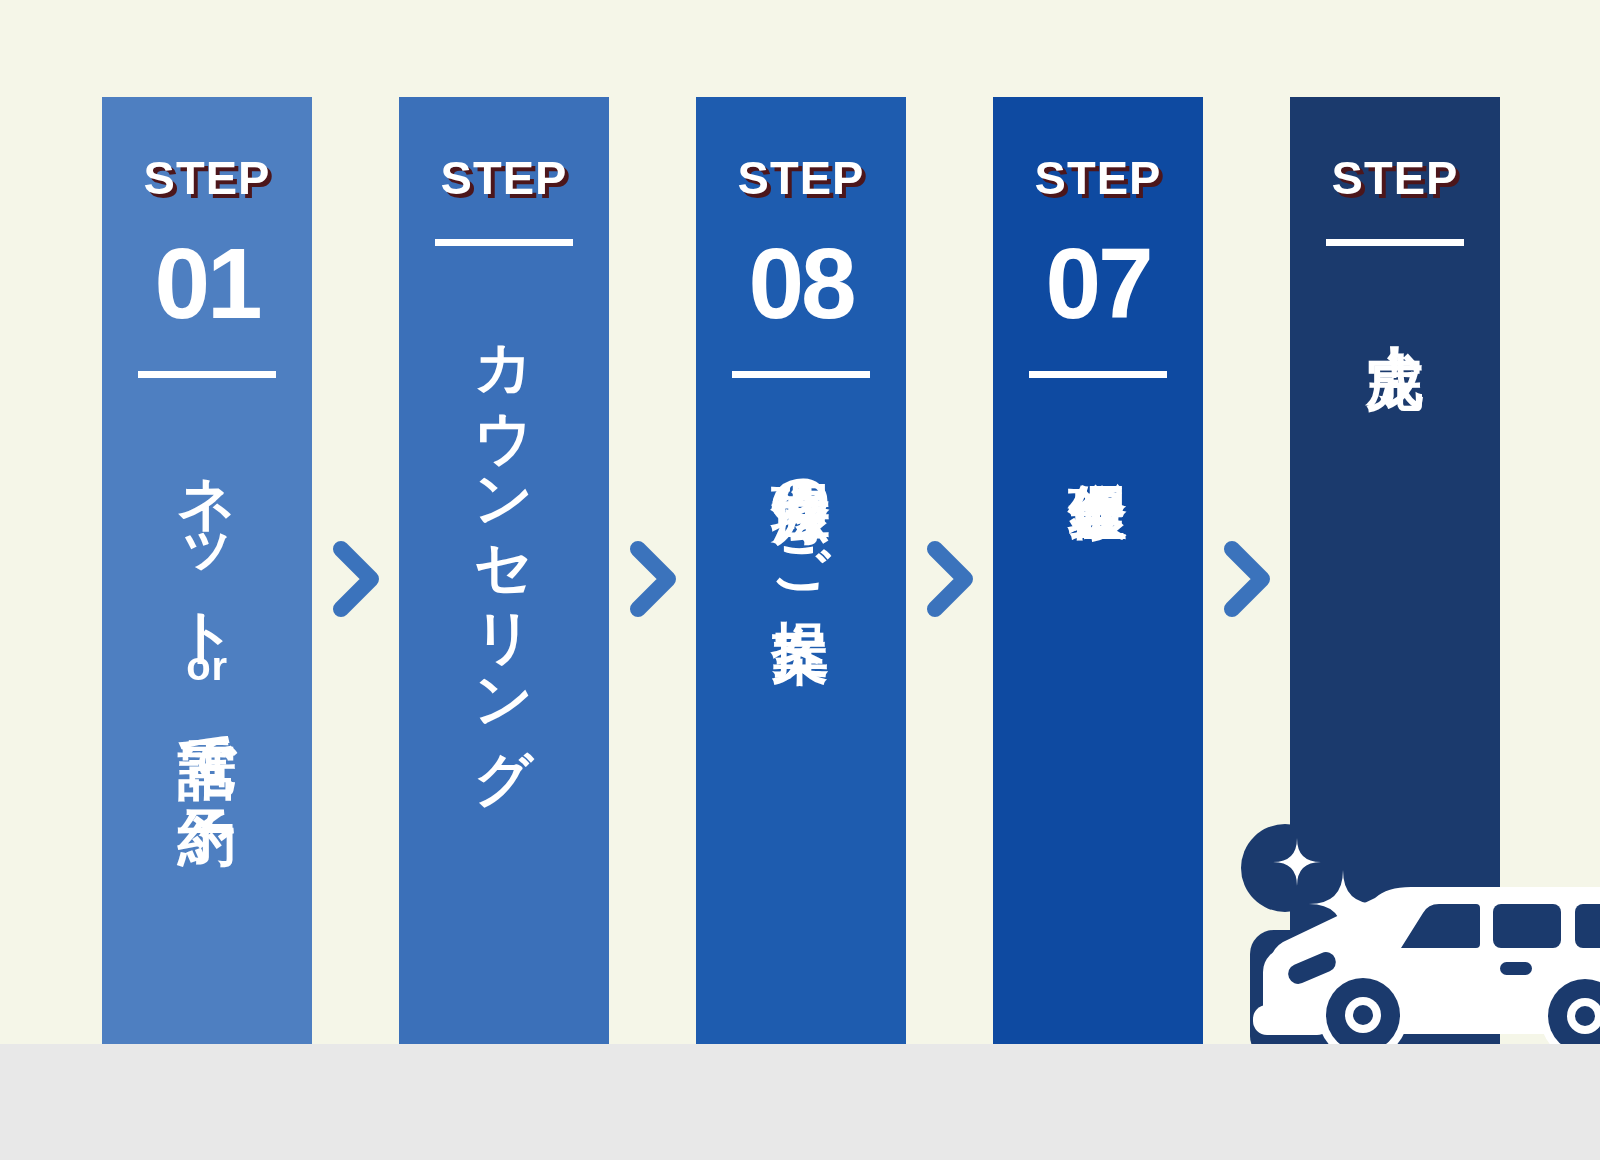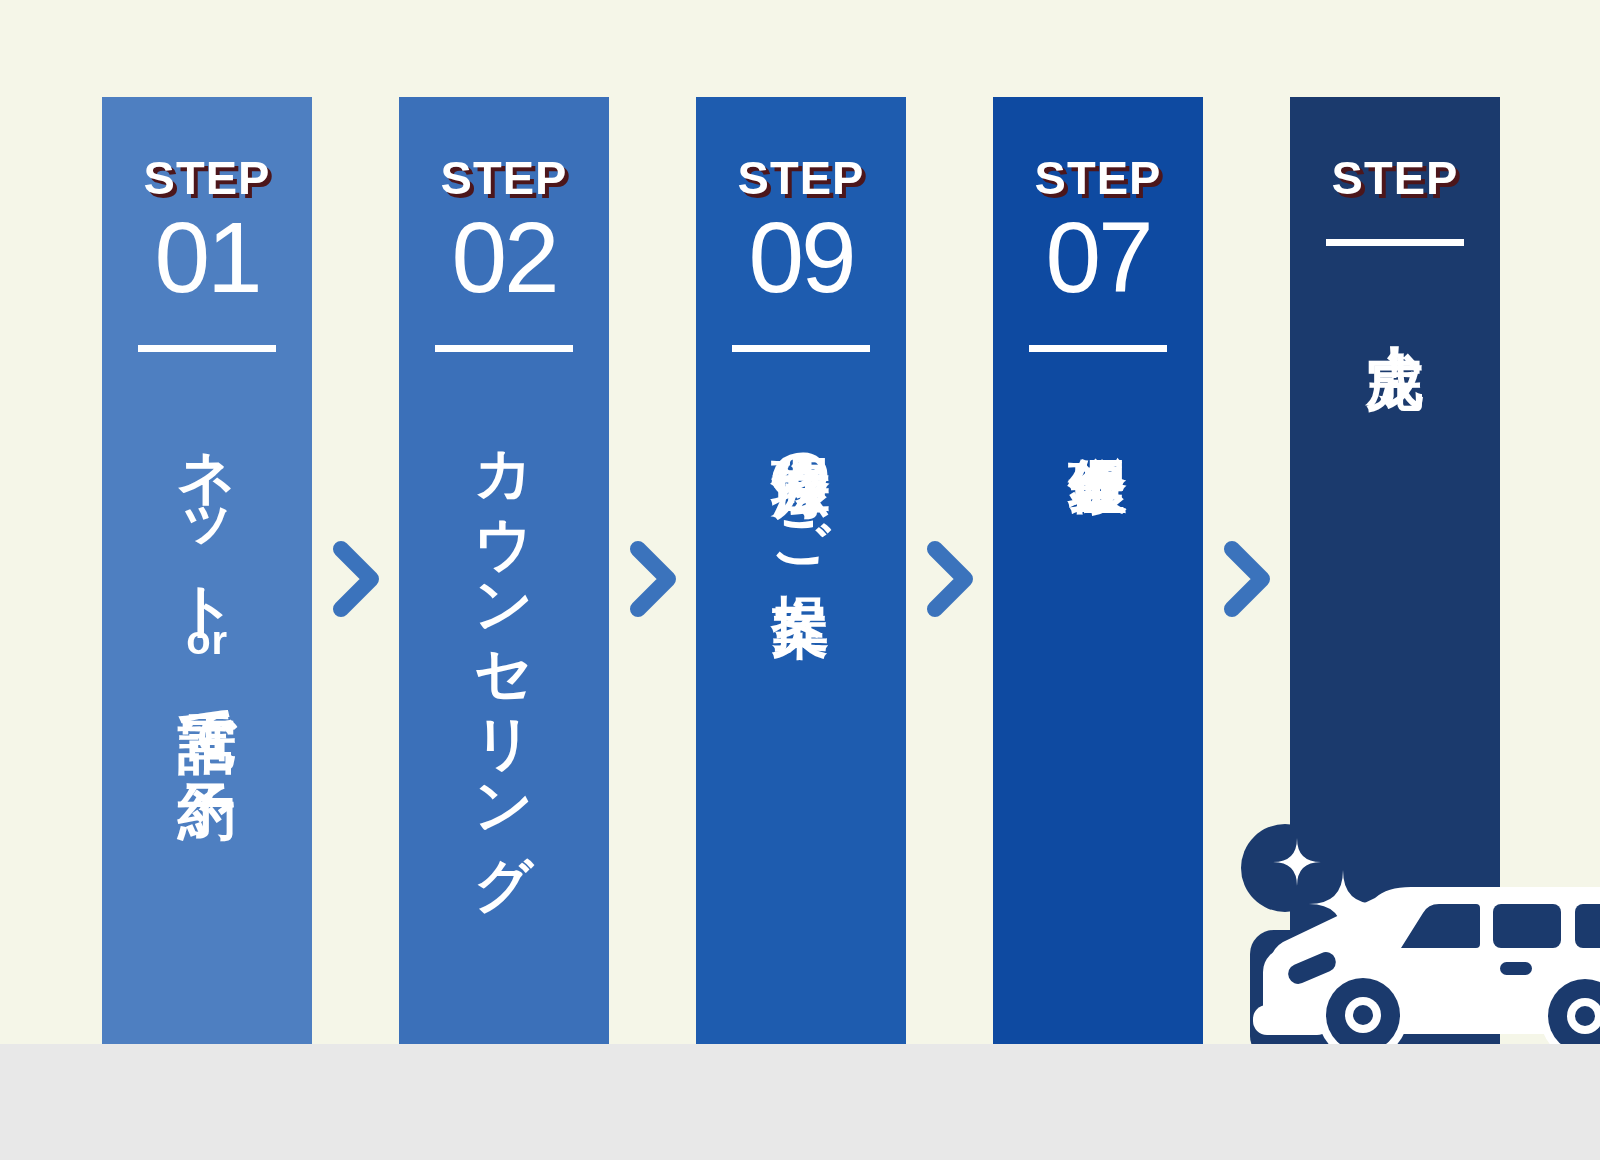--- a/index.html
+++ b/index.html
@@ -40,23 +40,23 @@
   }
   .step-label {
     font-size: 47px;
     font-weight: bold;
     line-height: 1;
     letter-spacing: 1px;
     color: var(--text-white, #ffffff);
     text-shadow: 4px 4px 0 var(--shadow-color, #4c161b);
   }
   .step-num {
-    margin-top: 6px;
+    margin-top: 32px;
     font-size: 100px;
-    font-weight: normal;
+    font-weight: bold;
     line-height: 1;
     letter-spacing: -3px;
     color: var(--text-white, #ffffff);
   }
   .step-divider {
     width: 138px;
     height: 7px;
     margin-top: 38px;
     background: var(--divider-color, #ffffff);
   }
@@ -102,35 +102,34 @@
     <div class="arrow-zone">
       <svg class="chevron-svg" width="48" height="78" viewBox="0 0 48 78">
         <polyline points="9,9 39,39 9,69" fill="none" stroke="var(--arrow-color)" stroke-width="16" stroke-linecap="round" stroke-linejoin="round"></polyline>
       </svg>
     </div>
   </div>
 
   <div class="step-group">
     <div class="step-col" style="background: rgb(59, 112, 185);">
       <div class="step-label">STEP</div>
-      <div class="step-num">02</div>
       <div class="step-divider"></div>
       <div class="step-title"><span>カウンセリング</span></div>
     </div>
     <div class="arrow-zone">
       <svg class="chevron-svg" width="48" height="78" viewBox="0 0 48 78">
         <polyline points="9,9 39,39 9,69" fill="none" stroke="var(--arrow-color)" stroke-width="16" stroke-linecap="round" stroke-linejoin="round"></polyline>
       </svg>
     </div>
   </div>
 
   <div class="step-group">
     <div class="step-col" style="background: rgb(30, 92, 175);">
       <div class="step-label">STEP</div>
-      <div class="step-num">09</div>
+      <div class="step-num">08</div>
       <div class="step-divider"></div>
       <div class="step-title"><span>修理方法のご提案</span></div>
     </div>
     <div class="arrow-zone">
       <svg class="chevron-svg" width="48" height="78" viewBox="0 0 48 78">
         <polyline points="9,9 39,39 9,69" fill="none" stroke="var(--arrow-color)" stroke-width="16" stroke-linecap="round" stroke-linejoin="round"></polyline>
       </svg>
     </div>
   </div>
 

